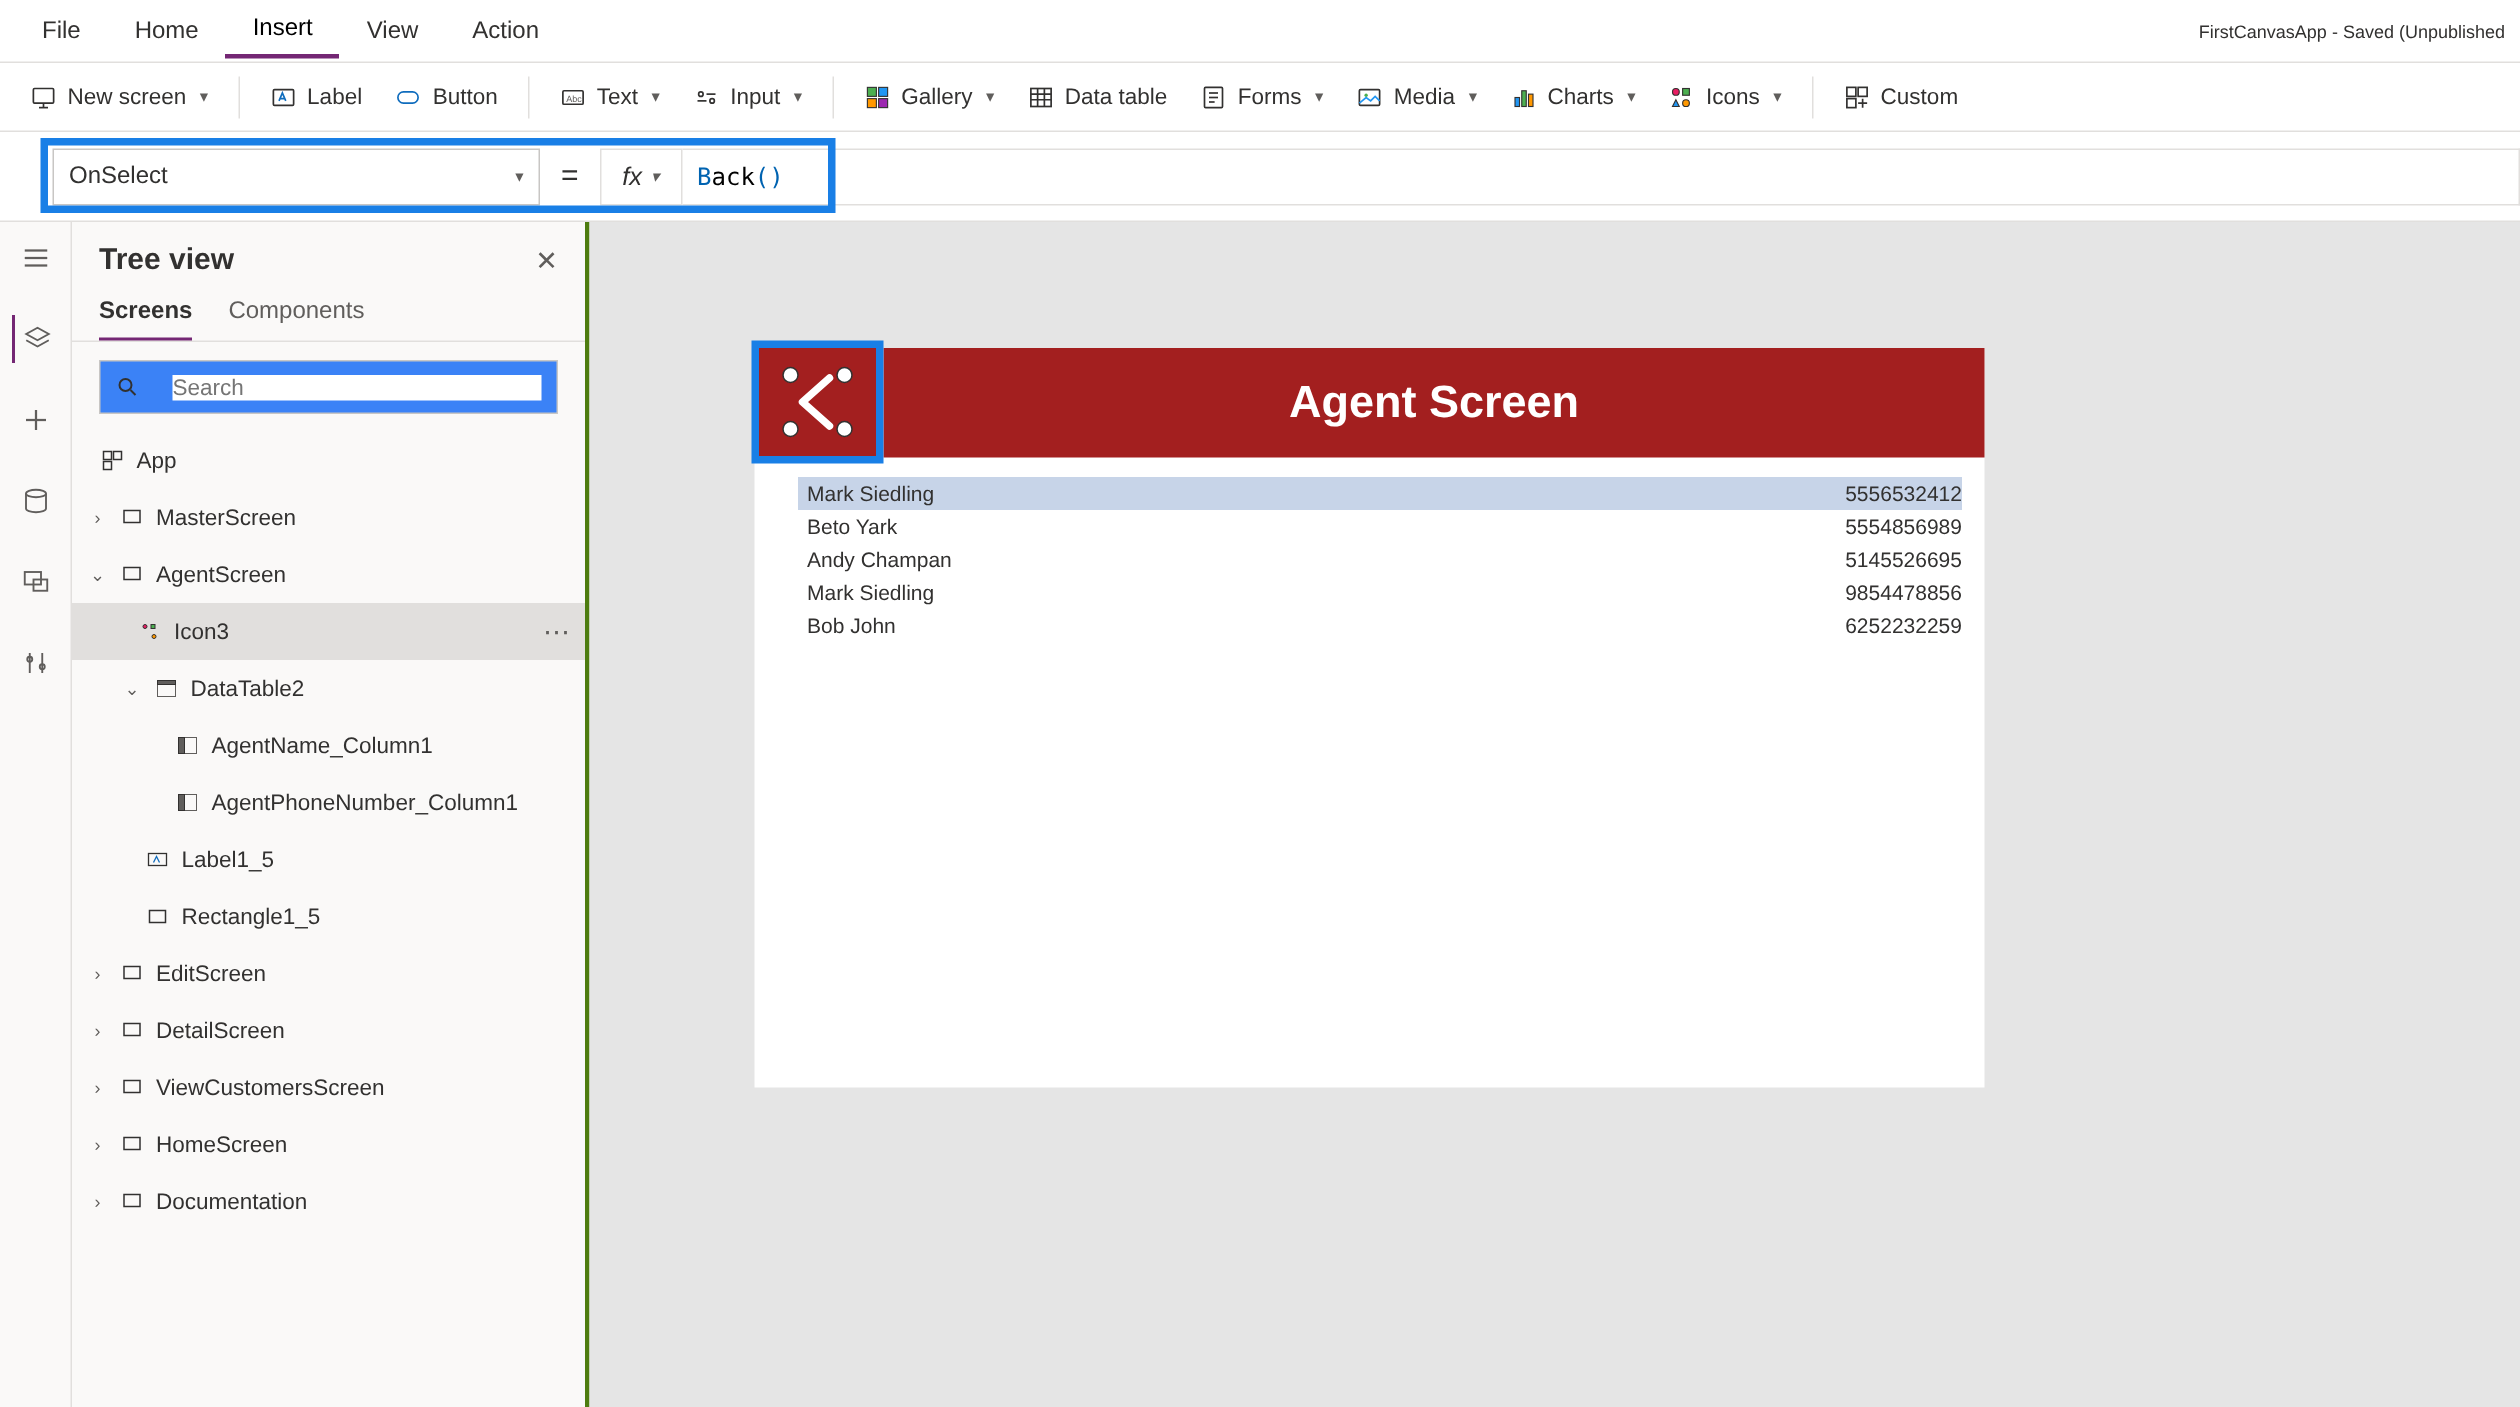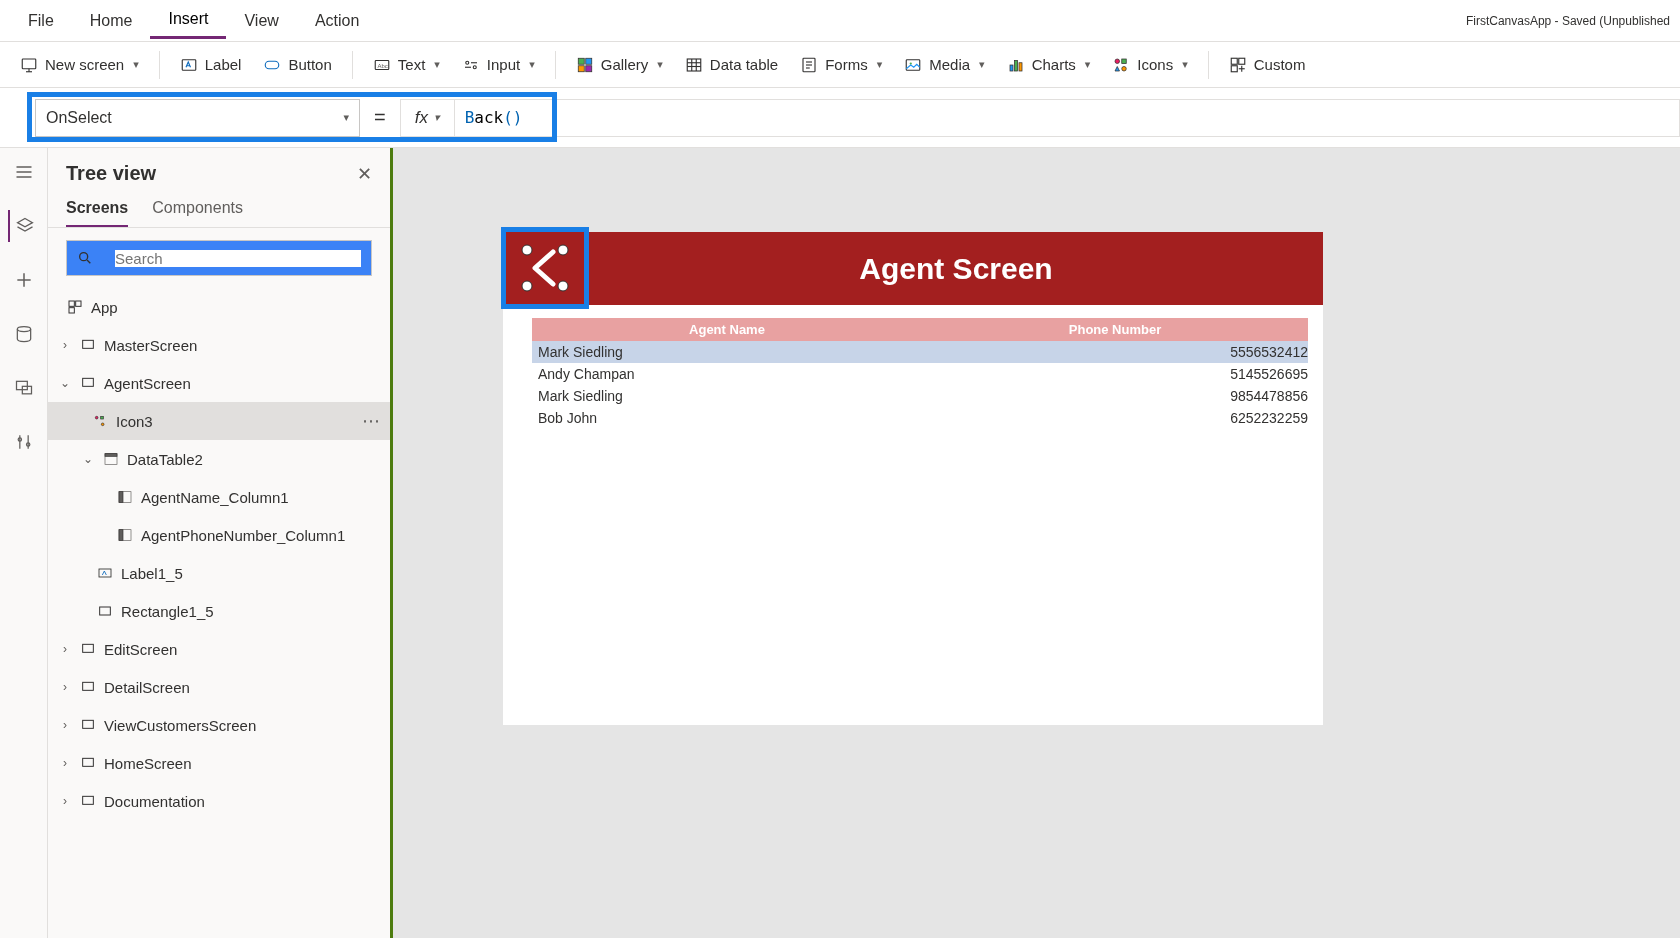--- a/index.html
+++ b/index.html
@@ -425,29 +425,29 @@
             <circle cx="12" cy="48" r="5" fill="#fff"></circle>
             <circle cx="48" cy="48" r="5" fill="#fff"></circle>
             <polyline points="38,14 20,30 38,46" fill="none" stroke="#fff" stroke-width="5" stroke-linejoin="round" stroke-linecap="round"></polyline>
           </svg>
         </div>
       </div>
       <div class="screen-header">
         <div class="screen-title">Agent Screen</div>
       </div>
       <div class="data-table">
-        <div class="dt-header">
-          <div class="col1">Agent Name</div>
-          <div class="col2">Phone Number</div>
-        </div>
         <div class="dt-row selected">
           <div class="col1">Mark Siedling</div>
           <div class="col2">5556532412</div>
         </div>
         <div class="dt-row">
+          <div class="col1">Beto Yark</div>
+          <div class="col2">5554856989</div>
+        </div>
+        <div class="dt-row">
           <div class="col1">Andy Champan</div>
           <div class="col2">5145526695</div>
         </div>
         <div class="dt-row">
           <div class="col1">Mark Siedling</div>
           <div class="col2">9854478856</div>
         </div>
         <div class="dt-row">
           <div class="col1">Bob John</div>
           <div class="col2">6252232259</div>

